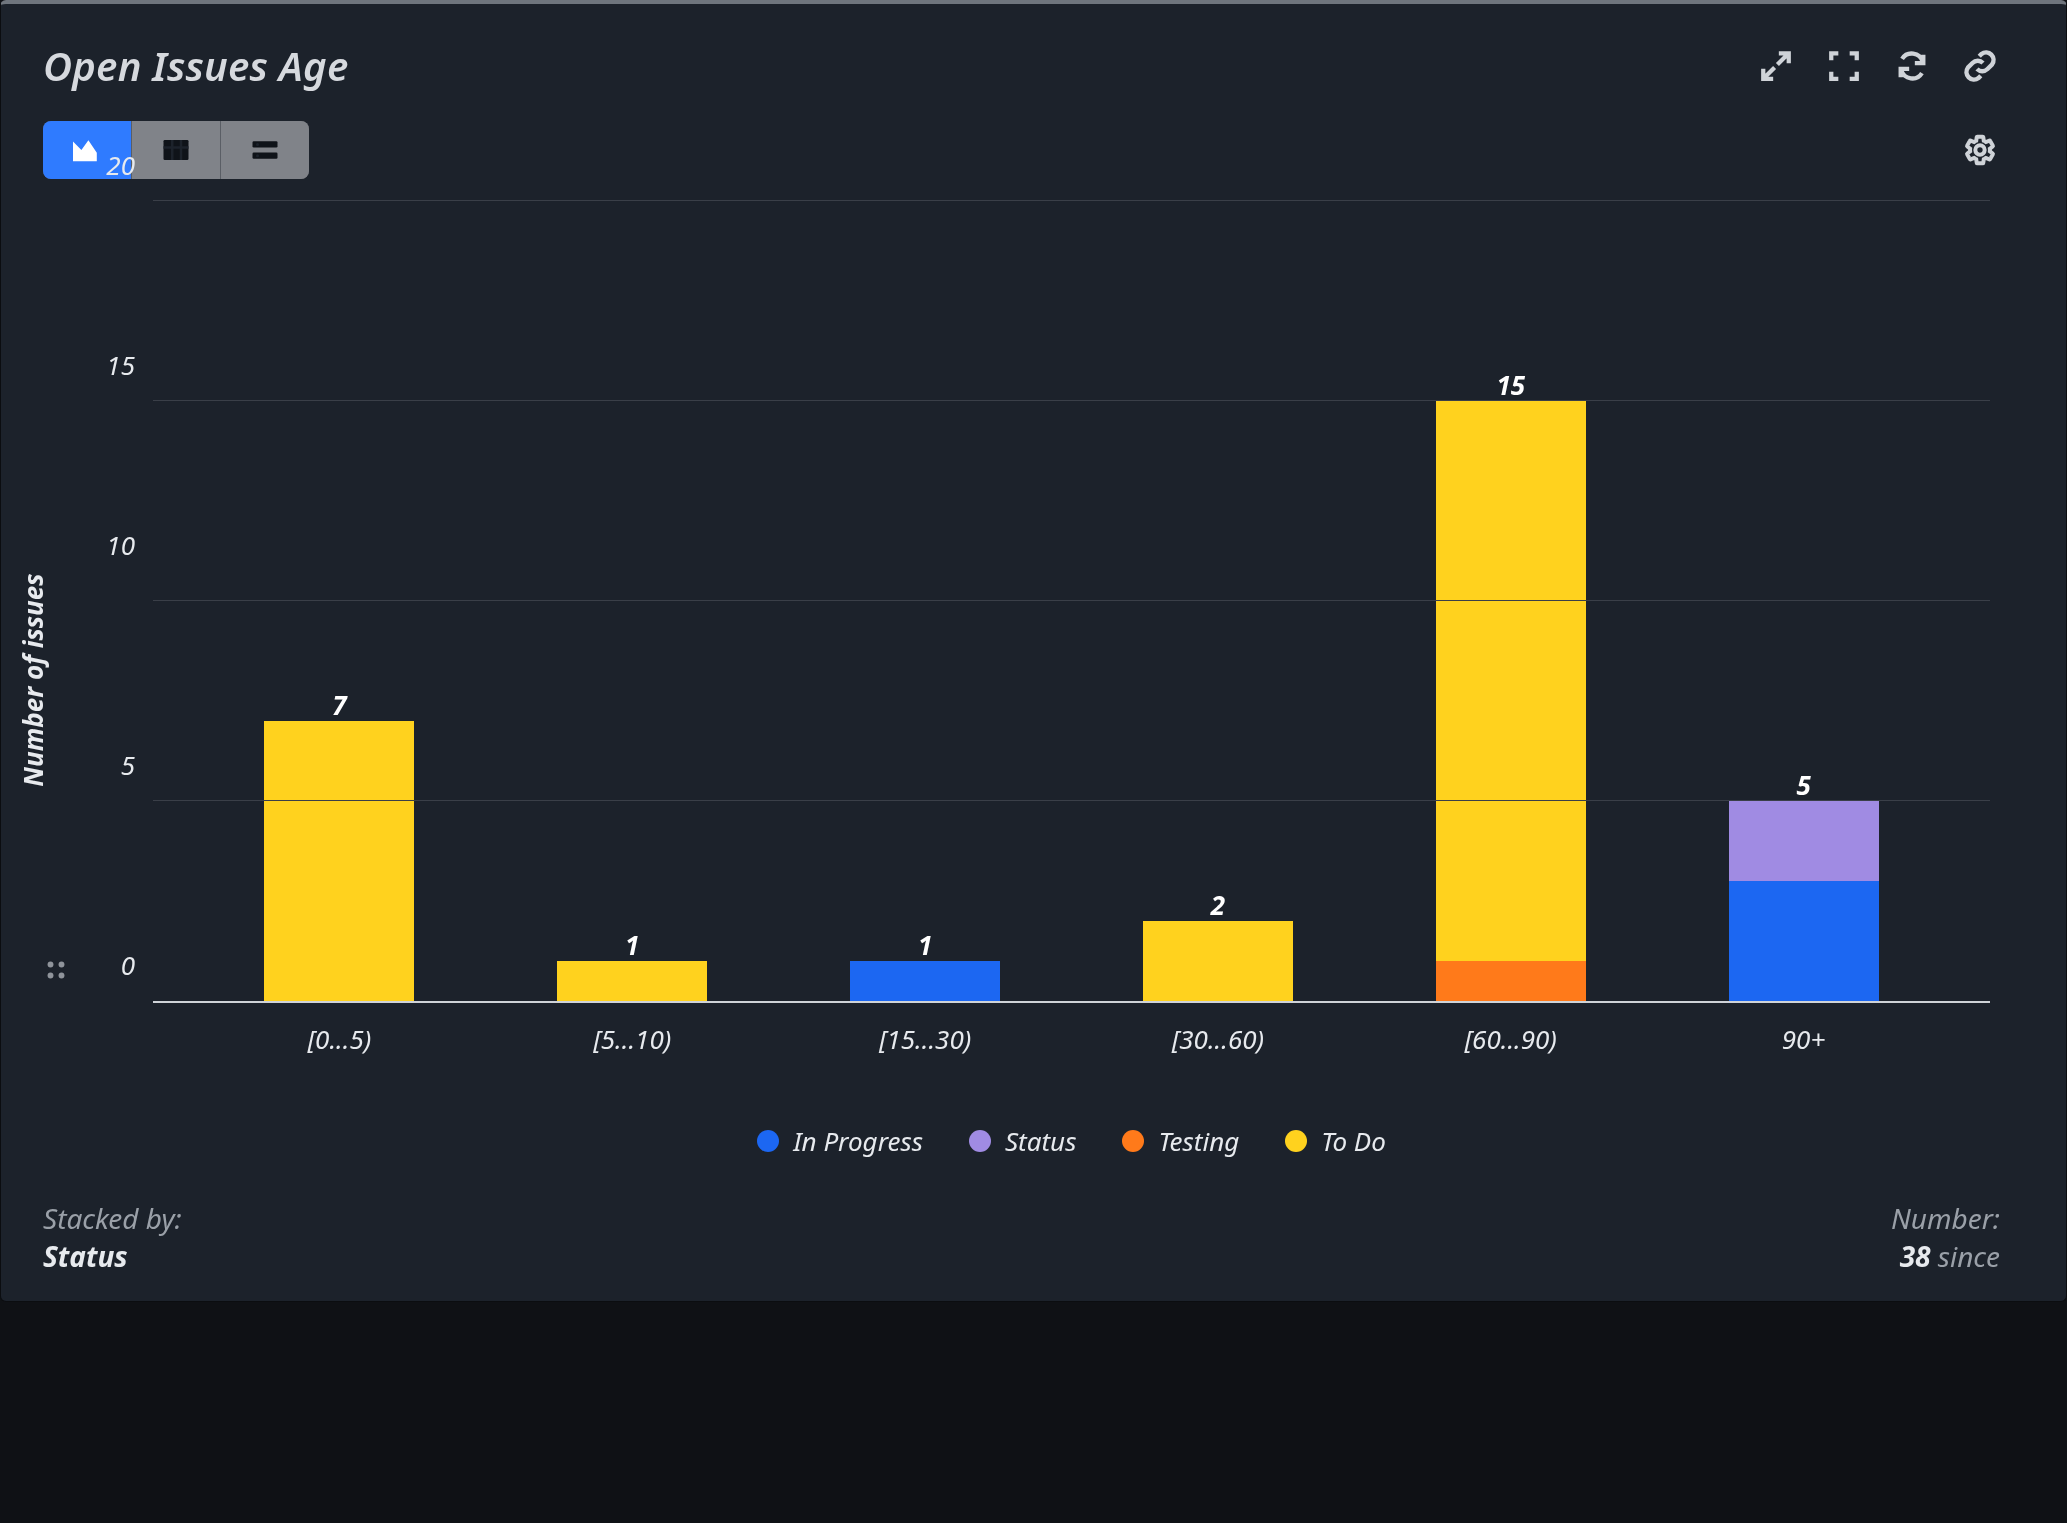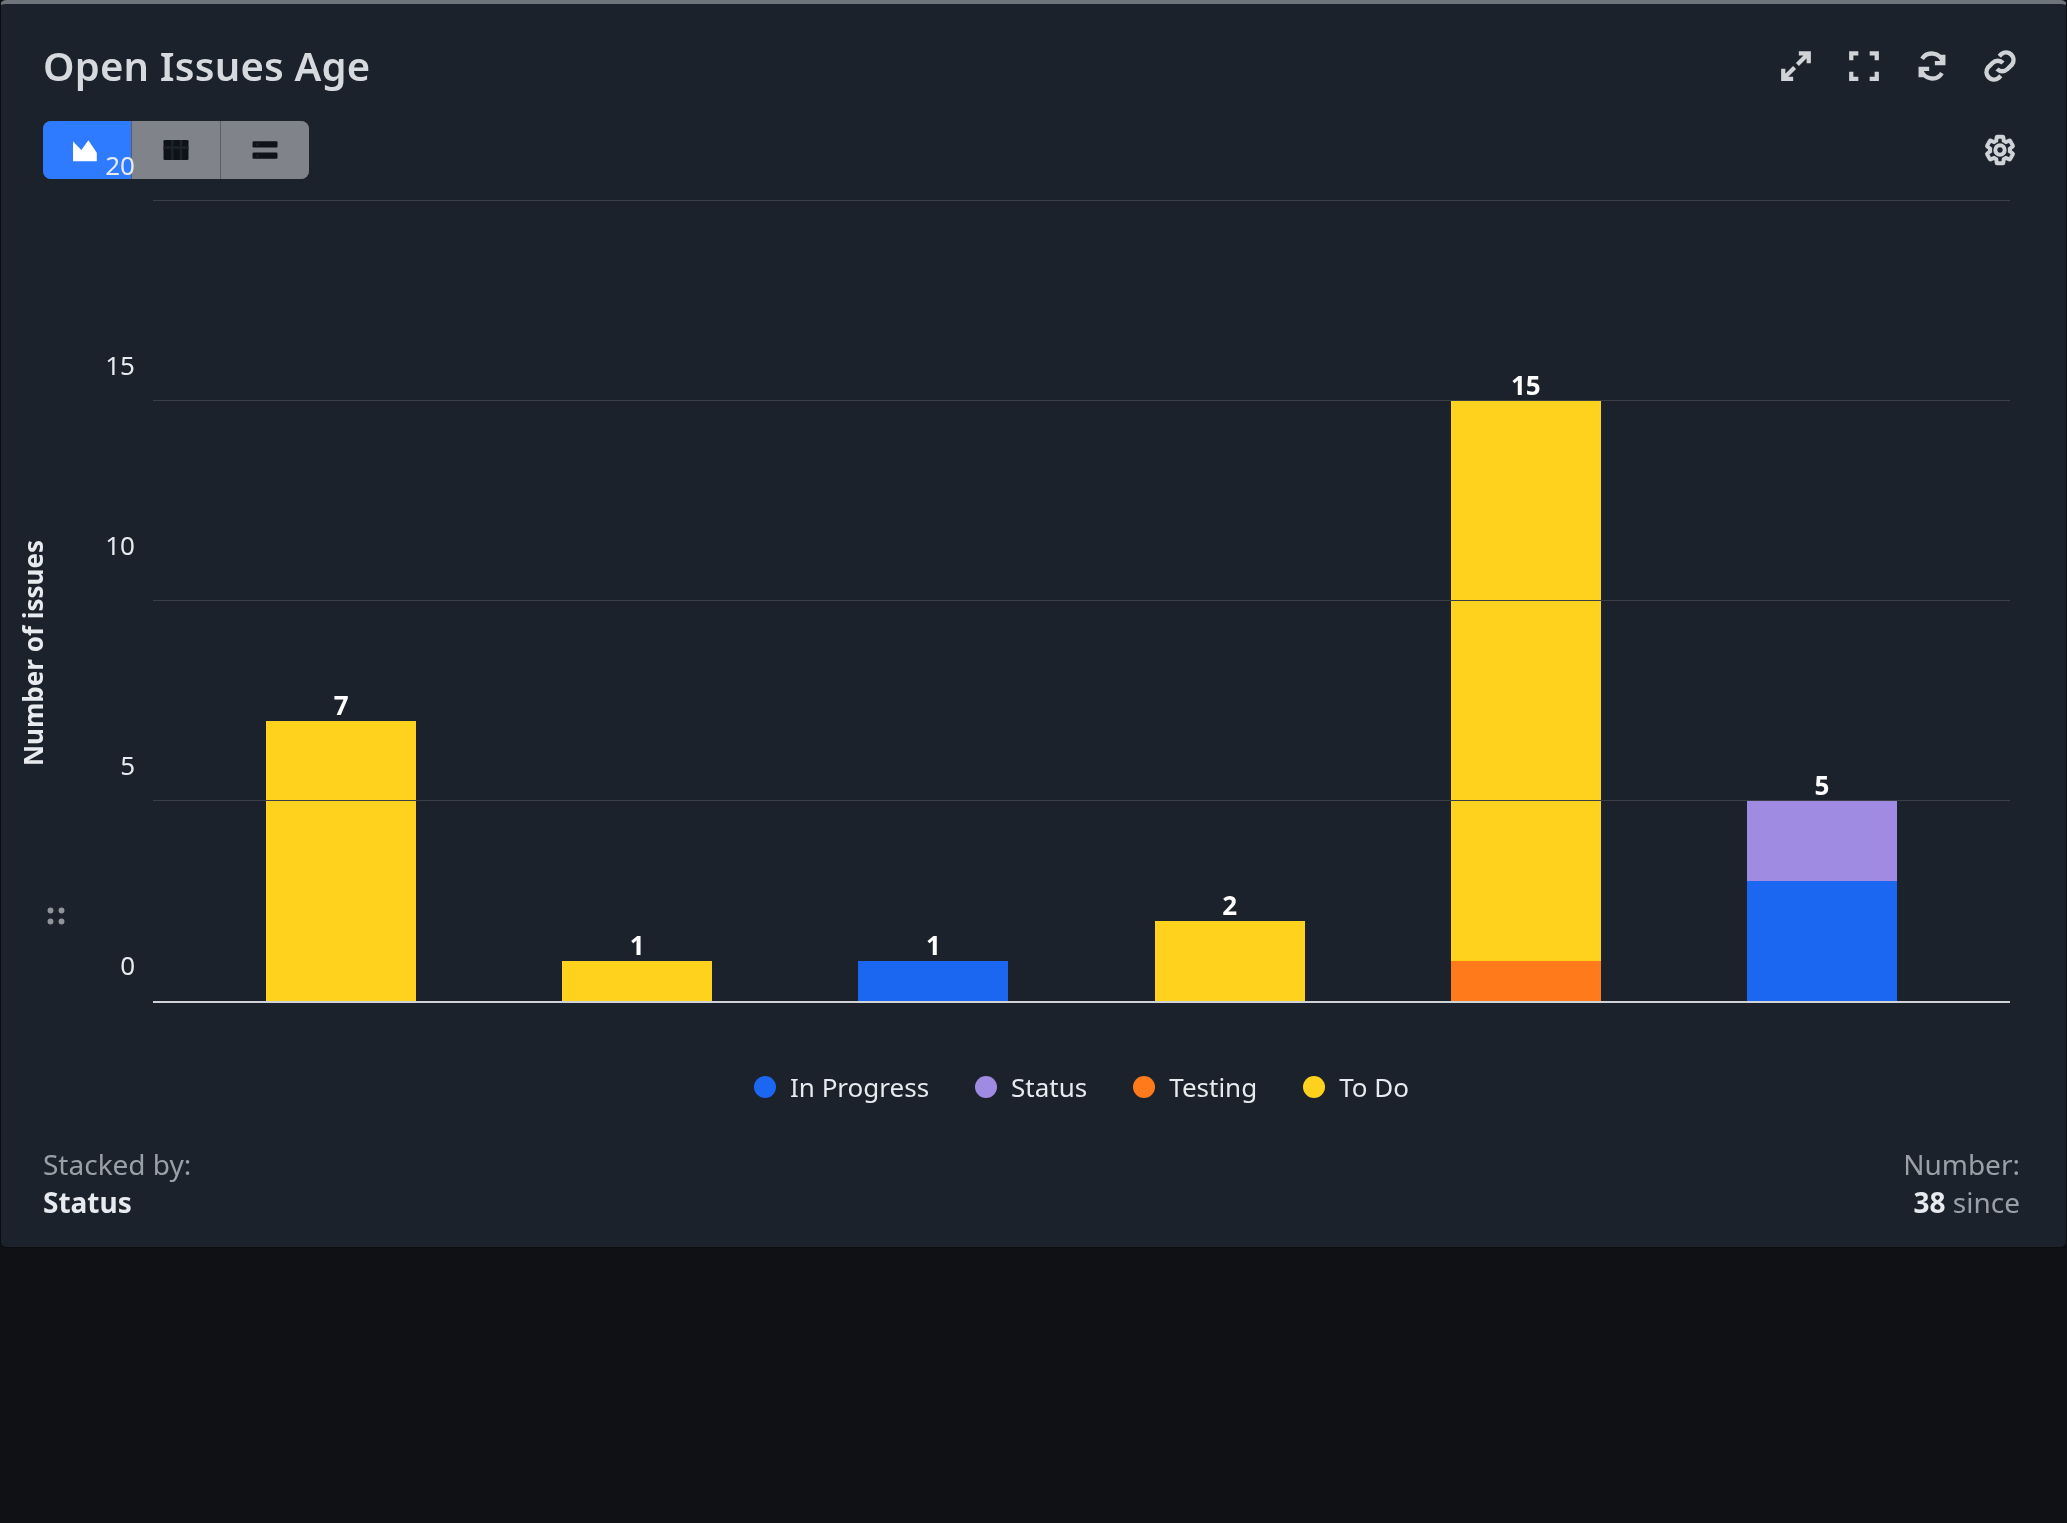--- a/index.html
+++ b/index.html
@@ -29,22 +29,23 @@
     align-items:flex-start;
     justify-content:center;
   }
   .panel{
     width:2067px;
     box-sizing:border-box;
     background:var(--panel);
     border:1px solid #0b0d10;
     border-top:4px solid #6f757d;
     border-radius:6px;
-    padding:34px 46px 26px 42px;
-    position:relative;
+    padding:34px 66px 26px 42px;
+    position:relative;
+    font-style:italic;
   }
   .header{
     display:flex;
     align-items:center;
     justify-content:space-between;
     margin-bottom:28px;
   }
   .title{
     font-size:40px;
     font-weight:600;
@@ -312,20 +313,28 @@
       <div class="ytick" style="bottom: 0px;">0</div>
           <div class="gridline" style="bottom: 200px;"></div>
           <div class="ytick" style="bottom: 200px;">5</div>
           <div class="gridline" style="bottom: 400px;"></div>
           <div class="ytick" style="bottom: 420px;">10</div>
           <div class="gridline" style="bottom: 600px;"></div>
           <div class="ytick" style="bottom: 600px;">15</div>
           <div class="gridline" style="bottom: 800px;"></div>
           <div class="ytick" style="bottom: 800px;">20</div>
         </div>
+      <div class="xticks" id="xticks">
+          <div class="xtick">[0...5)</div>
+          <div class="xtick">[5...10)</div>
+          <div class="xtick">[15...30)</div>
+          <div class="xtick">[30...60)</div>
+          <div class="xtick">[60...90)</div>
+          <div class="xtick">90+</div>
+        </div>
       <div class="legend" id="legend">
           <div class="legend-item">
             <span class="swatch" style="background: rgb(28, 103, 242);"></span>
             <span>In Progress</span>
           </div>
           <div class="legend-item">
             <span class="swatch" style="background: rgb(160, 139, 227);"></span>
             <span>Status</span>
           </div>
           <div class="legend-item">

